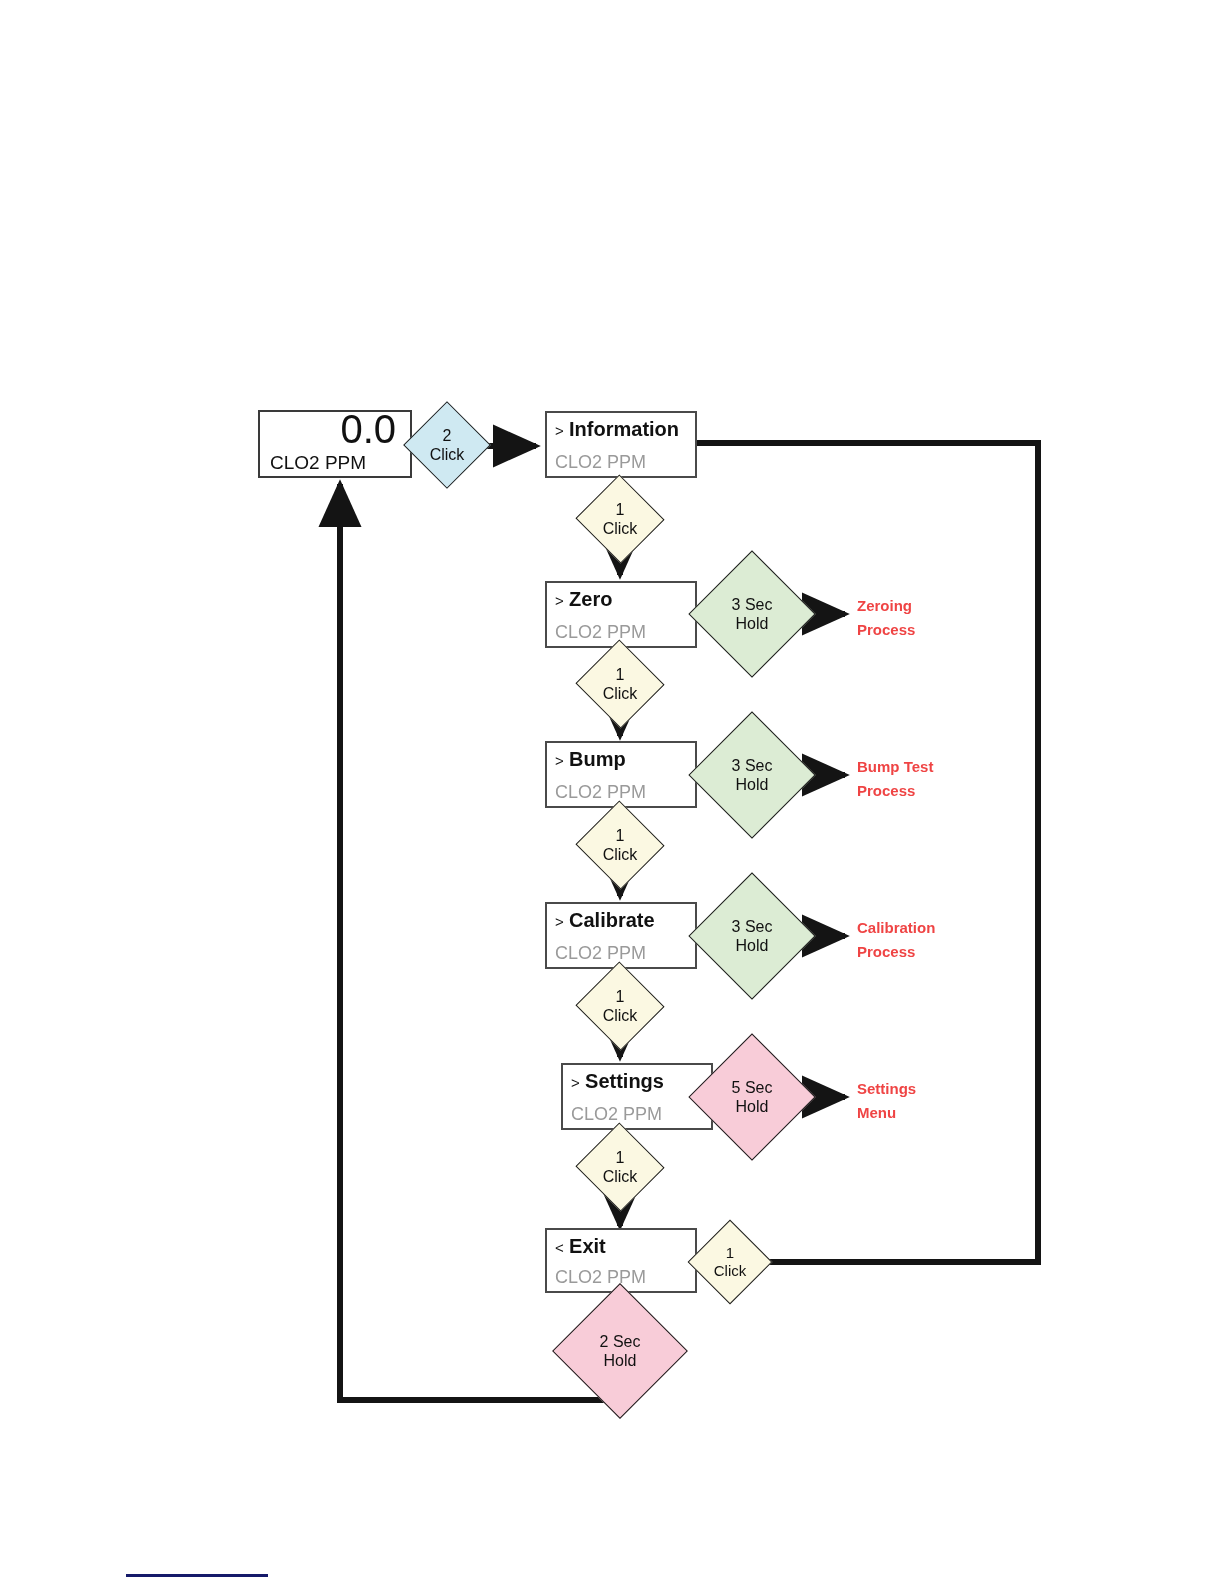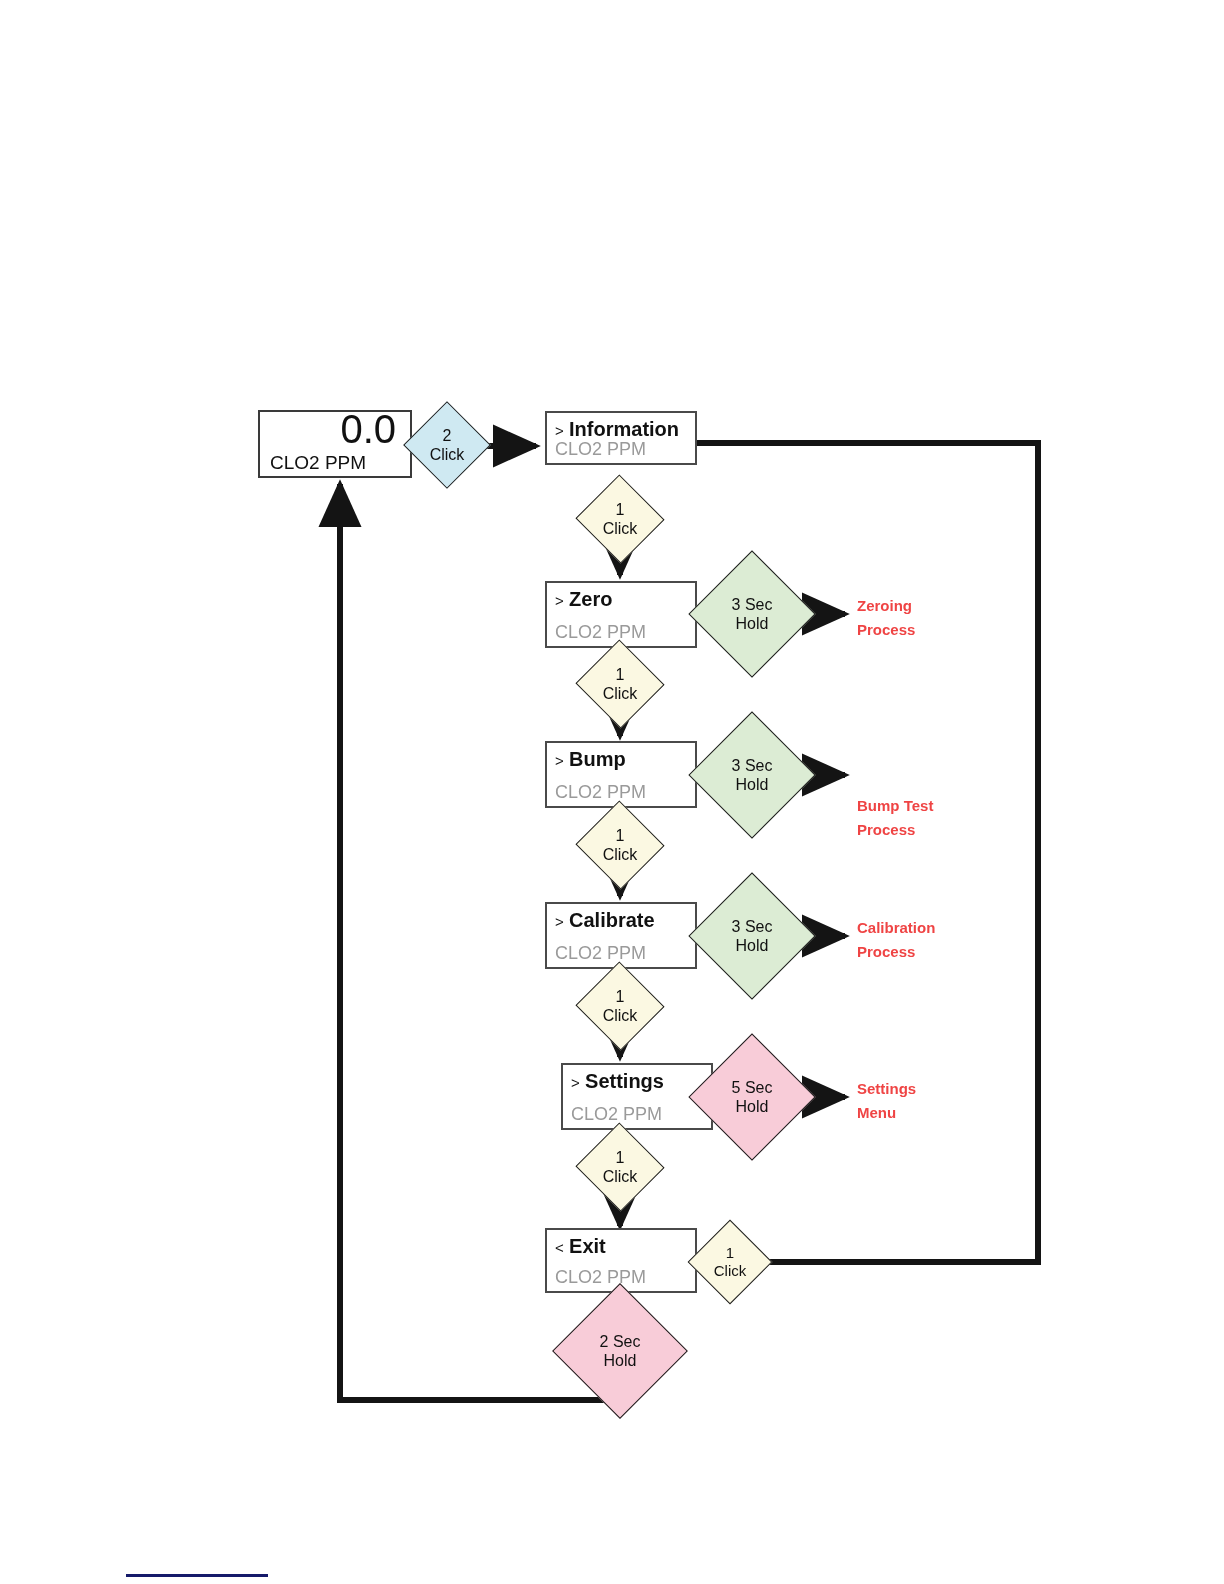--- a/index.html
+++ b/index.html
@@ -179,21 +179,21 @@
   </div>
 
   <div class="diamond" style="left:416px; top:414px; width:62px; height:62px;">
     <div class="shape" style="background:#cfe9f2;"></div>
     <div class="dlabel">
       <span>2</span><br>
       <span>Click</span>
     </div>
   </div>
 
-  <div class="menu-box" style="left:545px; top:411px; width:152px; height:54px;padding-left:40px;">
+  <div class="menu-box" style="left:545px; top:411px; width:152px; height:67px;padding-left:40px;">
     <div class="menu-title">
       <span class="caret">&gt;</span>
       <span class="name">Information</span>
     </div>
     <div class="menu-sub">CLO2 PPM</div>
   </div>
 
   <div class="menu-box" style="left:545px; top:581px; width:152px; height:67px;">
     <div class="menu-title">
       <span class="caret">&gt;</span>
@@ -320,21 +320,21 @@
       <span>2 Sec</span><br>
       <span>Hold</span>
     </div>
   </div>
 
   <div class="process-label" style="left:857px; top:594px;">
     <div>Zeroing</div>
     <div>Process</div>
   </div>
 
-  <div class="process-label" style="left:857px; top:755px;margin-top:39px;">
+  <div class="process-label" style="left:857px; top:755px;">
     <div>Bump Test</div>
     <div>Process</div>
   </div>
 
   <div class="process-label" style="left:857px; top:916px;">
     <div>Calibration</div>
     <div>Process</div>
   </div>
 
   <div class="process-label" style="left:857px; top:1077px;">

